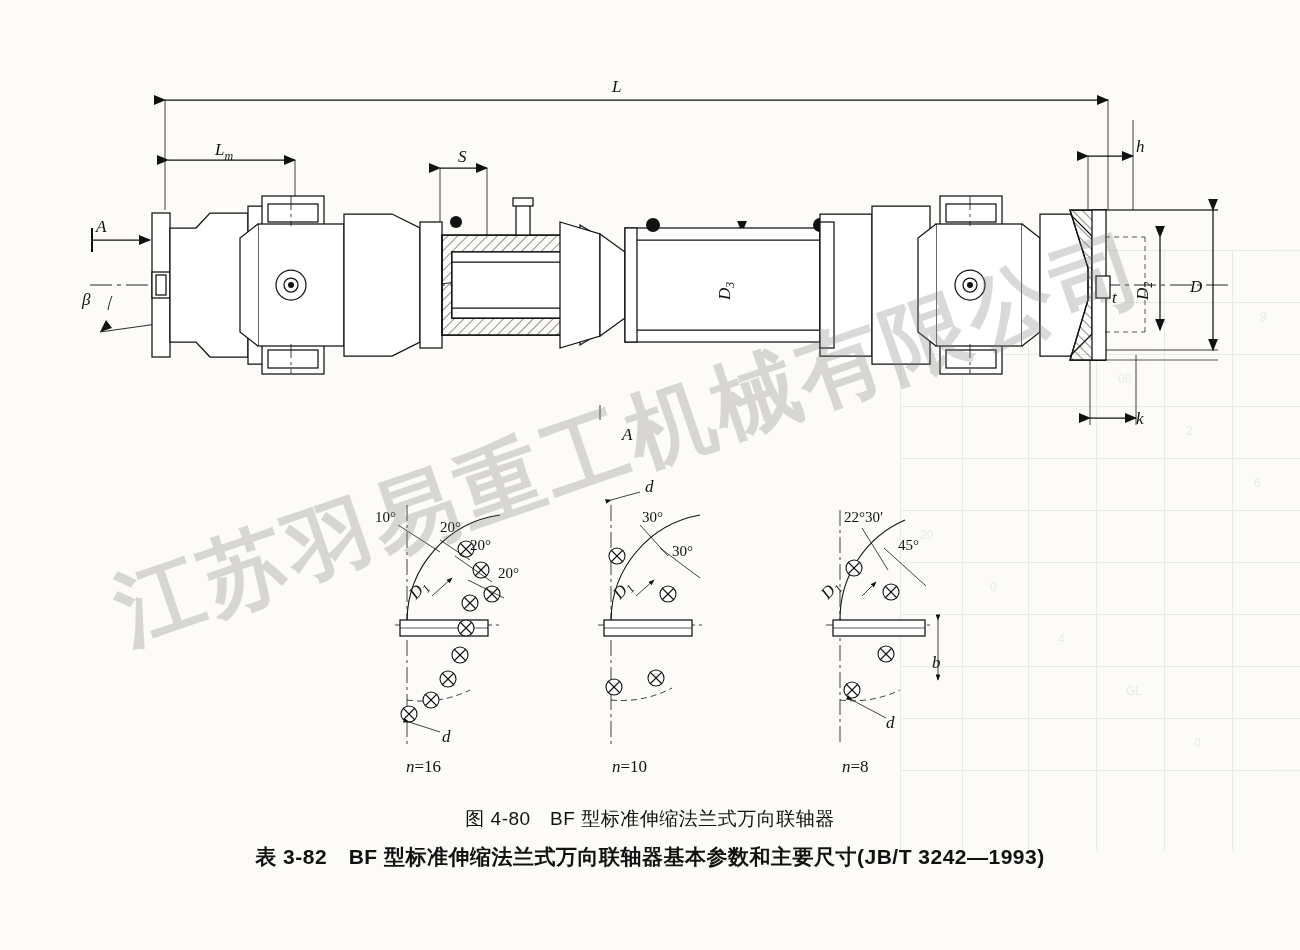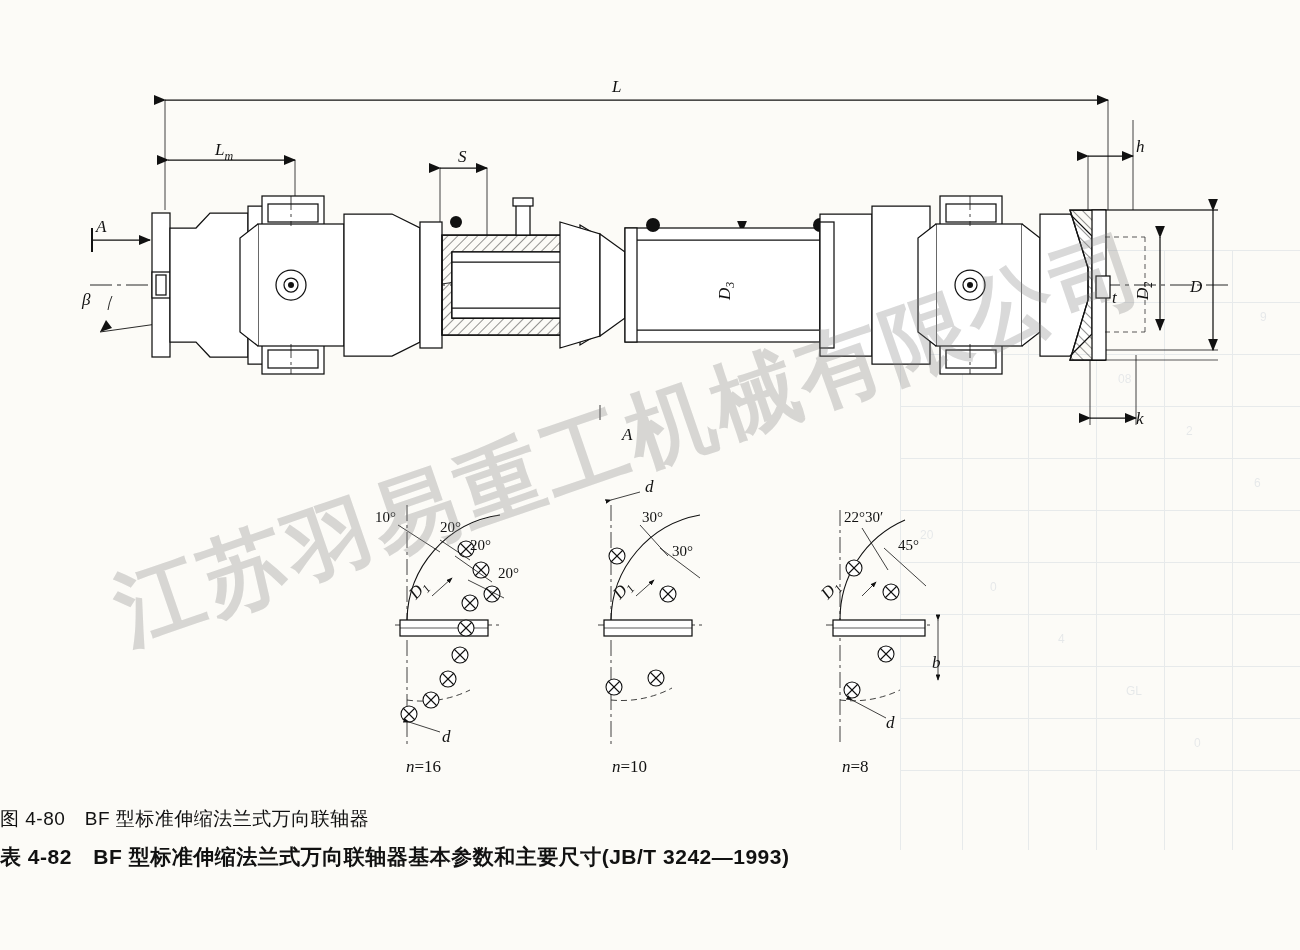--- a/index.html
+++ b/index.html
@@ -52,21 +52,21 @@
   }
   svg.drawing {
     position: absolute;
     left: 0; top: 0;
     width: 1300px;
     height: 950px;
   }
   .cap {
     position: absolute;
     width: 100%;
-    text-align: left;
+    text-align: center;
     font-family: "Liberation Sans", sans-serif;
     color: #111;
   }
   #fig-caption {
     top: 806px;
     font-size: 19px;
     letter-spacing: 0.5px;
   }
   #table-caption {
     top: 843px;
@@ -463,13 +463,13 @@
     <text class="lbl-i lbl-m" x="886" y="728">d</text>
     <text class="lbl-i lbl-m" x="842" y="772">n<tspan class="lbl-m" font-style="normal">=8</tspan></text>
   </g>
 </svg>
 
 <div class="watermark">
   <span>江苏羽易重工机械有限公司</span>
 </div>
 
 <div class="cap" id="fig-caption">图 4-80　BF 型标准伸缩法兰式万向联轴器</div>
-<div class="cap" id="table-caption">表 4-82　BF 型标准伸缩法兰式万向联轴器基本参数和主要尺寸(JB/T 3242—1993)</div>
+<div class="cap" id="table-caption">表 3-82　BF 型标准伸缩法兰式万向联轴器基本参数和主要尺寸(JB/T 3242—1993)</div>
 
 </body></html>

